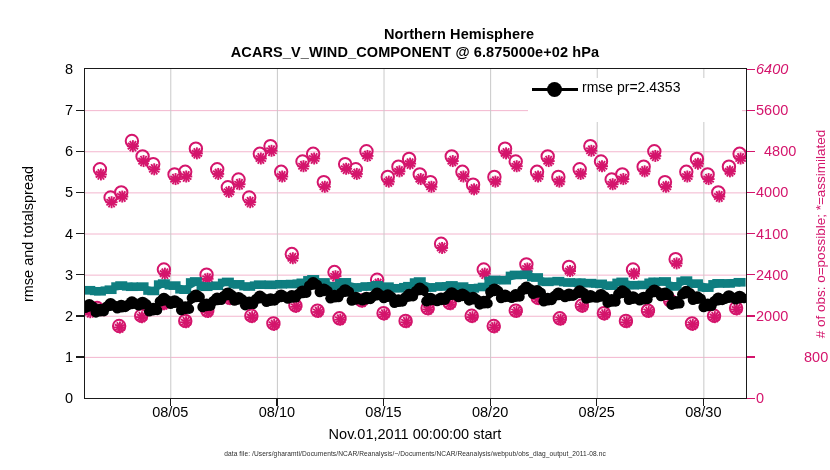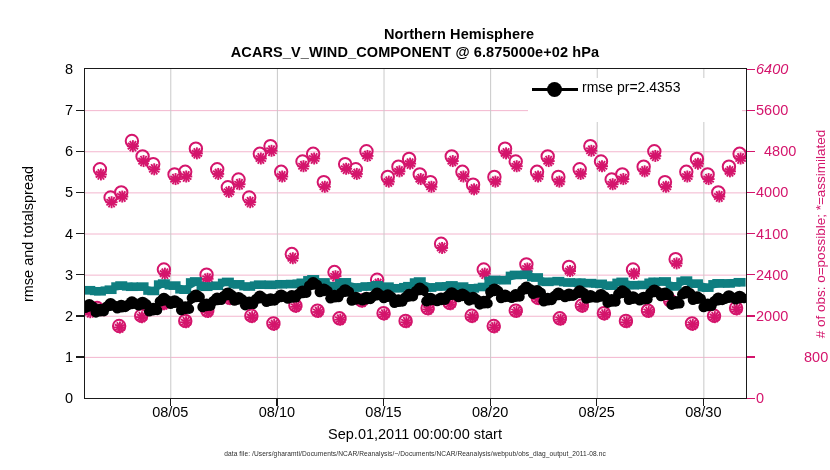--- a/index.html
+++ b/index.html
@@ -1248,21 +1248,21 @@
   <div id="legend">
     <div class="lgrow" style="top:0px;">
       <div class="lgline" style="background:#000;"></div>
       <div class="lgmk-c"></div>
       <div class="lgtxt">rmse pr=2.4353</div>
     </div>
   </div>
 
   <div id="ytitle" style="left: 28px; top: 233.5px; transform: rotate(-90deg) translate(-50%, -50%);">rmse and totalspread</div>
   <div id="yrtitle" style="left: 820px; top: 233.5px; transform: rotate(-90deg) translate(-50%, -50%);"># of obs: o=possible; *=assimilated</div>
-  <div id="xtitle">Sep.01,2011 00:00:00 start</div>
+  <div id="xtitle">Nov.01,2011 00:00:00 start</div>
 
   <div id="footer">data file: /Users/gharamti/Documents/NCAR/Reanalysis/~/Documents/NCAR/Reanalysis/webpub/obs_diag_output_2011-08.nc</div>
 <div class="ylab" style="top: 69px;">8</div>
     <div class="ylab" style="top: 110.125px;">7</div>
     <div class="ylab" style="top: 151.25px;">6</div>
     <div class="ylab" style="top: 192.375px;">5</div>
     <div class="ylab" style="top: 233.5px;">4</div>
     <div class="ylab" style="top: 274.625px;">3</div>
     <div class="ylab" style="top: 315.75px;">2</div>
     <div class="ylab" style="top: 356.875px;">1</div>

